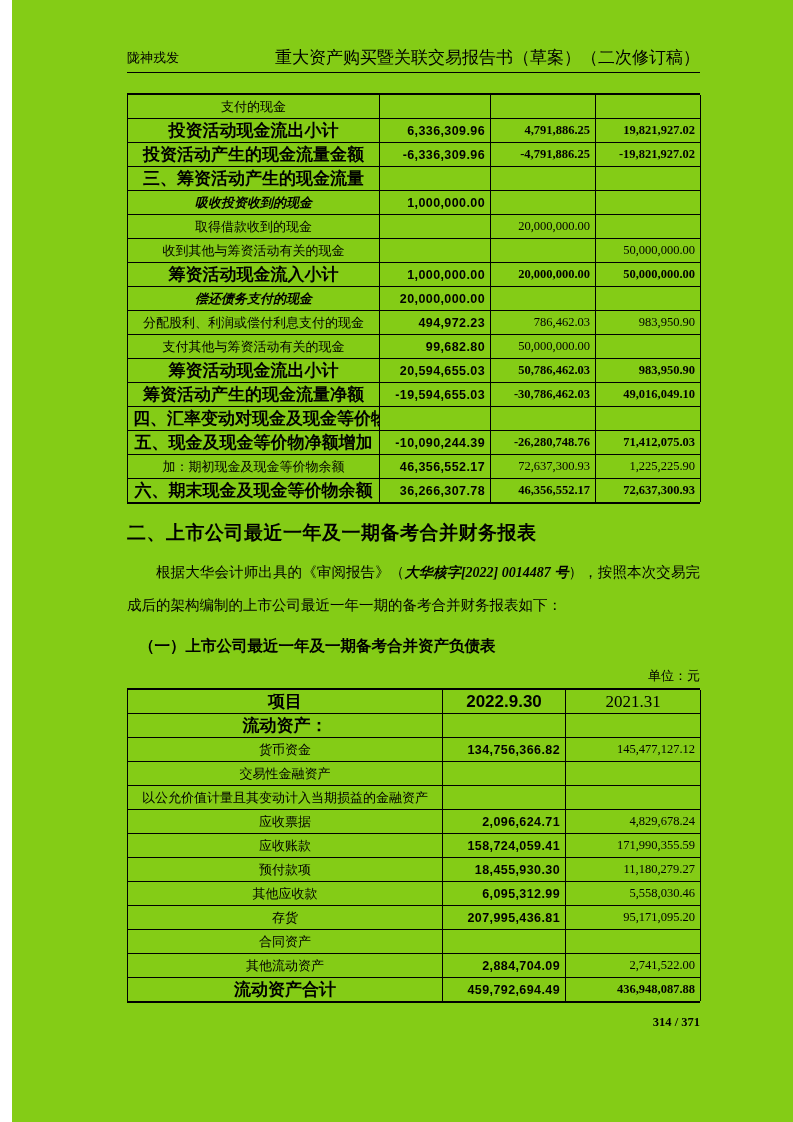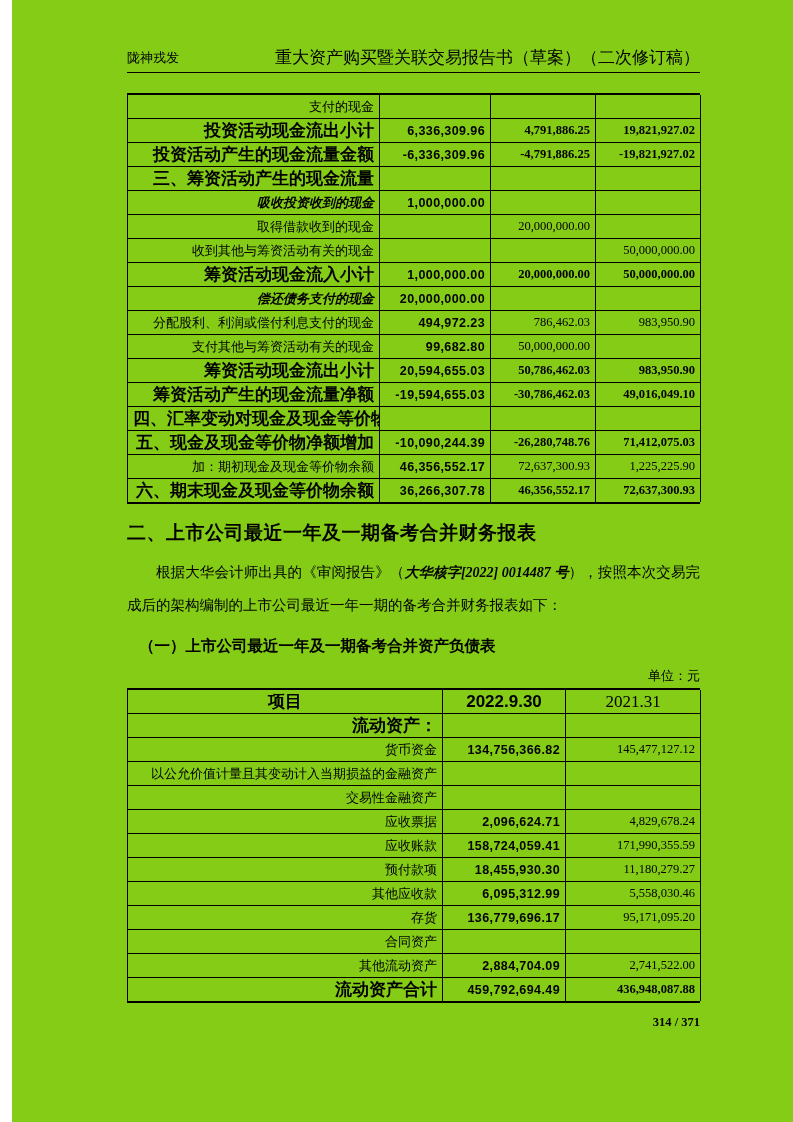--- a/index.html
+++ b/index.html
@@ -16,21 +16,21 @@
   .doc-header .hl{font-size:13px;line-height:16px;}
   .doc-header .hr{font-size:17px;line-height:16px;}
   
   table{border-collapse:collapse;table-layout:fixed;width:573px;}
   .t-wrap{border-top:2.5px solid #000;border-bottom:2.5px solid #000;}
   td,th{border:1px solid #000;height:23px;padding:0 5px;overflow:hidden;white-space:nowrap;}
   tr:first-child td, tr:first-child th{border-top:none;}
   tr:last-child td{border-bottom:none;}
   td:first-child, th:first-child{border-left:1px solid #000;}
   .t1{margin-top:20px;}
-  .lbl{text-align:right;font-size:13px;}
+  .lbl{text-align:center;font-size:13px;}
   .lbl-n{font-family:"Liberation Serif","DejaVu Serif",serif;}
   .lbl-b{font-family:Liberation Sans, sans-serif;font-weight:bold;font-size:17px;}
   .lbl-bi{font-family:"Liberation Serif","DejaVu Serif",serif;font-weight:bold;font-style:italic;}
   .num{text-align:right;font-size:12.5px;}
   .num-hei{font-family:"Liberation Sans","DejaVu Sans",sans-serif;font-weight:bold;letter-spacing:0.4px;}
   .num-serif{font-family:"Liberation Serif","DejaVu Serif",serif;}
   .num-serif.bold{font-weight:bold;}
   
   th{font-size:17px;text-align:center;}
   th.h-item{font-family:"Liberation Sans","DejaVu Sans",sans-serif;font-weight:bold;}
@@ -207,26 +207,26 @@
               <td class="lbl lbl-b">流动资产：</td>
               <td class="num num-hei"></td>
               <td class="num num-serif"></td>
             </tr>
             <tr>
               <td class="lbl lbl-n">货币资金</td>
               <td class="num num-hei">134,756,366.82</td>
               <td class="num num-serif">145,477,127.12</td>
             </tr>
             <tr>
+              <td class="lbl lbl-n">交易性金融资产</td>
+              <td class="num num-hei"></td>
+              <td class="num num-serif"></td>
+            </tr>
+            <tr>
               <td class="lbl lbl-n">以公允价值计量且其变动计入当期损益的金融资产</td>
-              <td class="num num-hei"></td>
-              <td class="num num-serif"></td>
-            </tr>
-            <tr>
-              <td class="lbl lbl-n">交易性金融资产</td>
               <td class="num num-hei"></td>
               <td class="num num-serif"></td>
             </tr>
             <tr>
               <td class="lbl lbl-n">应收票据</td>
               <td class="num num-hei">2,096,624.71</td>
               <td class="num num-serif">4,829,678.24</td>
             </tr>
             <tr>
               <td class="lbl lbl-n">应收账款</td>
@@ -238,21 +238,21 @@
               <td class="num num-hei">18,455,930.30</td>
               <td class="num num-serif">11,180,279.27</td>
             </tr>
             <tr>
               <td class="lbl lbl-n">其他应收款</td>
               <td class="num num-hei">6,095,312.99</td>
               <td class="num num-serif">5,558,030.46</td>
             </tr>
             <tr>
               <td class="lbl lbl-n">存货</td>
-              <td class="num num-hei">136,779,696.17</td>
+              <td class="num num-hei">207,995,436.81</td>
               <td class="num num-serif">95,171,095.20</td>
             </tr>
             <tr>
               <td class="lbl lbl-n">合同资产</td>
               <td class="num num-hei"></td>
               <td class="num num-serif"></td>
             </tr>
             <tr>
               <td class="lbl lbl-n">其他流动资产</td>
               <td class="num num-hei">2,884,704.09</td>

